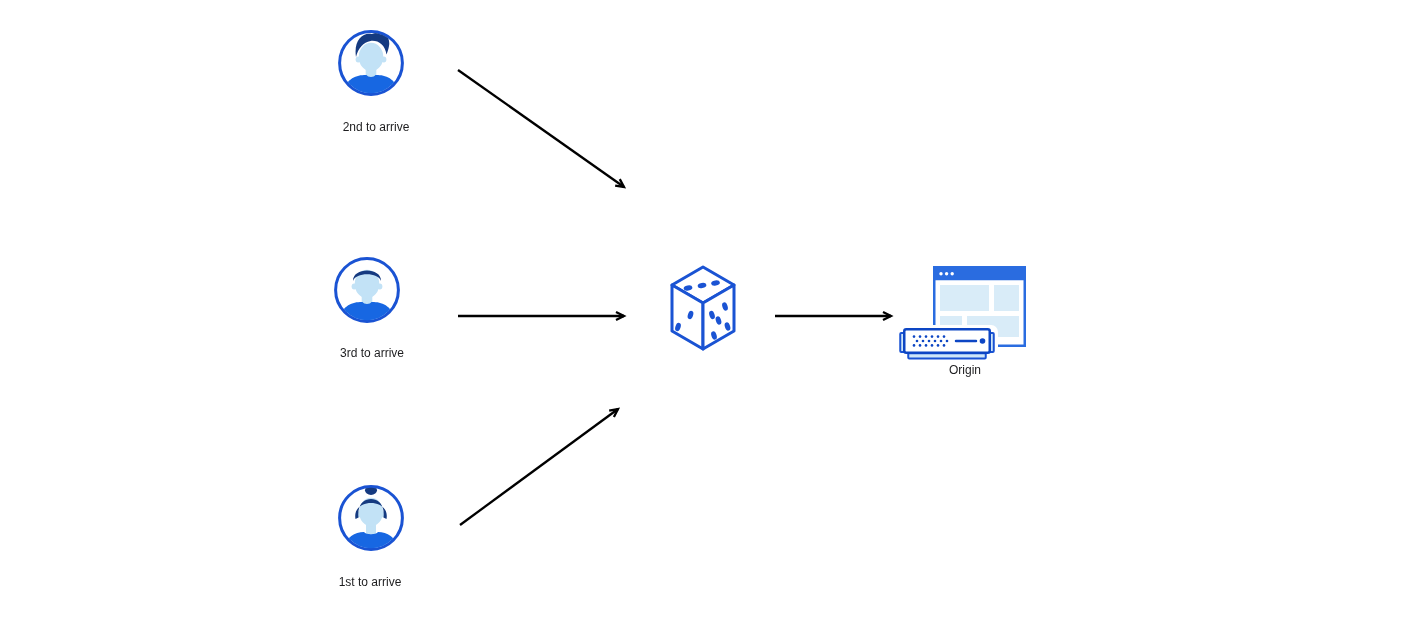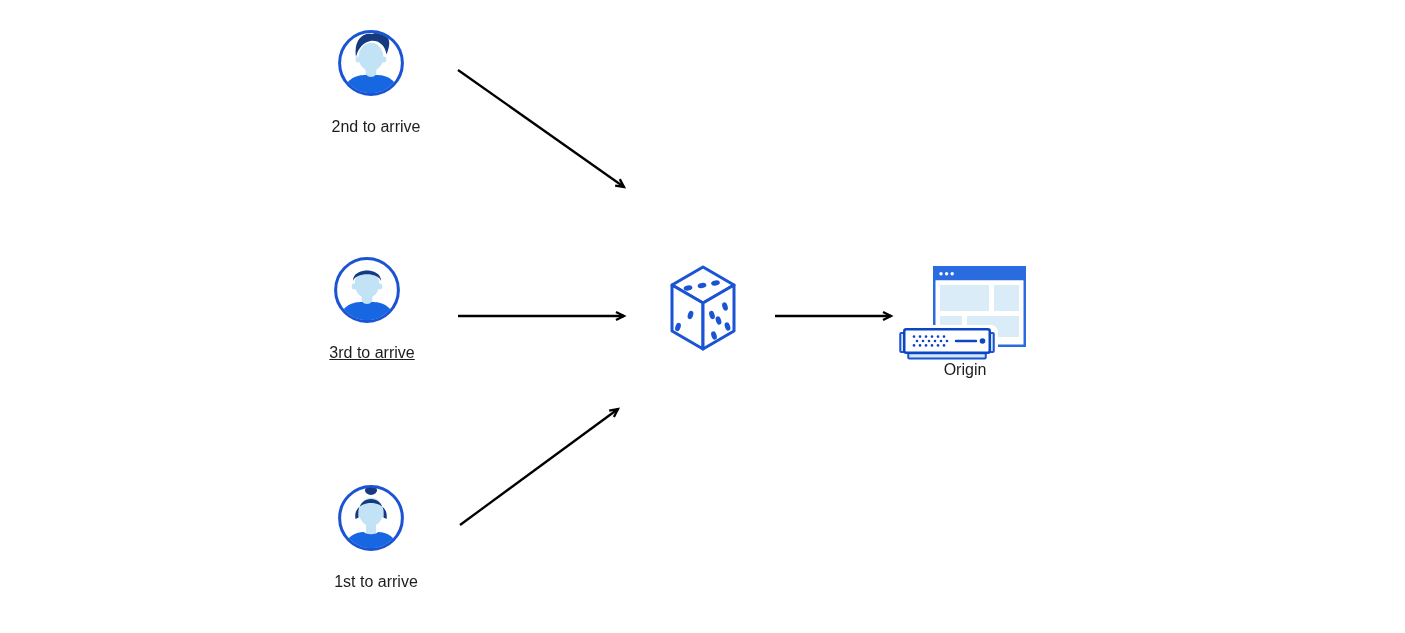--- a/index.html
+++ b/index.html
@@ -16,21 +16,21 @@
     --background:#ffffff;
   }
   html,body{margin:0;padding:0;background:var(--background);}
   .stage{
     position:relative;width:1405px;height:633px;background:var(--background);
     font-family:"Liberation Sans",sans-serif;overflow:hidden;
   }
   .abs{position:absolute;}
   .node-label{
     position:absolute;transform:translateX(-50%);
-    font-size:16px;line-height:22px;color:var(--text-color);white-space:nowrap;
+    font-size:12px;line-height:22px;color:var(--text-color);white-space:nowrap;
   }
   
   svg.arrows{position:absolute;left:0;top:0;width:1405px;height:633px;}
   svg.arrows path.flow{stroke:var(--arrow-color);stroke-width:2.3;fill:none;}
   #arrowhead path{stroke:var(--arrow-color);stroke-width:2.3;fill:none;}
   
   .av-ring{fill:#fff;stroke:var(--primary-blue);stroke-width:3;}
   .av-shirt{fill:var(--bright-blue);}
   .av-neck{fill:var(--face-blue);}
   .av-face,.av-ear{fill:var(--face-blue);}
@@ -100,42 +100,42 @@
       <g clip-path="url(#clipB)">
         <rect class="av-neck" x="28.7" y="35" width="10.6" height="13"></rect>
         <path class="av-shirt" d="M5,68 C7,51.5 17,46.5 27,46 L29.5,46 C31,48.5 37,48.5 38.5,46 L41,46 C51,46.5 61,51.5 63,68 Z"></path>
         <ellipse class="av-ear" cx="21.2" cy="30.5" rx="2.6" ry="3"></ellipse>
         <ellipse class="av-ear" cx="46.8" cy="30.5" rx="2.6" ry="3"></ellipse>
         <ellipse class="av-face" cx="34" cy="28" rx="12.3" ry="14.3"></ellipse>
         <path class="av-hair" d="M20,25 C19.5,11 48.5,11 48,25 C45.5,16 22.5,16 20,25 Z"></path>
       </g>
     </svg>
   </div>
-  <div class="node-label" style="left:372px;top:342px;text-decoration:underline;">3rd to arrive</div>
+  <div class="node-label" style="left:372px;top:342px;">3rd to arrive</div>
 
   <div class="abs" style="left:337px;top:484px;width:68px;height:68px;">
     <svg viewBox="0 0 68 68" width="68" height="68">
       <defs>
           <clipPath id="clipC">
             <circle cx="34" cy="34" r="30.2"></circle>
           </clipPath>
         </defs>
       <circle class="av-ring" cx="34" cy="34" r="31.4"></circle>
       <g clip-path="url(#clipC)">
         <rect class="av-neck" x="29" y="35" width="10" height="15"></rect>
         <path class="av-shirt" d="M6,68 C8,53 17,48.5 27,48 C29,51 39,51 41,48 C51,48.5 60,53 62,68 Z"></path>
         <ellipse class="av-ear" cx="21.4" cy="30.5" rx="2.5" ry="3"></ellipse>
         <ellipse class="av-ear" cx="46.6" cy="30.5" rx="2.5" ry="3"></ellipse>
         <ellipse class="av-face" cx="34" cy="28" rx="12" ry="14.3"></ellipse>
         <ellipse class="av-hair" cx="34" cy="6.2" rx="6" ry="4.8"></ellipse>
         <path class="av-hair" d="M18.5,35 C14.5,13.5 53.5,13.5 49.5,35 L46.5,33.5 C48,21 41.5,15 34,15 C26.5,15 20,21 21.5,33.5 Z"></path>
       </g>
     </svg>
   </div>
-  <div class="node-label" style="left:370px;top:571px;margin-left:6px;">1st to arrive</div>
+  <div class="node-label" style="left:370px;top:571px;">1st to arrive</div>
 
   <div class="abs" style="left:668px;top:264px;width:70px;height:88px;">
     <svg viewBox="0 0 70 88" width="70" height="88">
       <path class="dice-face" d="M35,3 L66,21 L35,39 L4,21 Z"></path>
       <path class="dice-face" d="M4,21 L35,39 L35,85 L4,67 Z"></path>
       <path class="dice-face" d="M66,21 L66,67 L35,85 L35,39 Z"></path>
 
       <ellipse class="dice-dot" cx="20" cy="24" rx="4.4" ry="2.6" transform="rotate(-10 20 24)"></ellipse>
       <ellipse class="dice-dot" cx="34" cy="21.5" rx="4.4" ry="2.6" transform="rotate(-10 34 21.5)"></ellipse>
       <ellipse class="dice-dot" cx="47.5" cy="19" rx="4.4" ry="2.6" transform="rotate(-10 47.5 19)"></ellipse>

